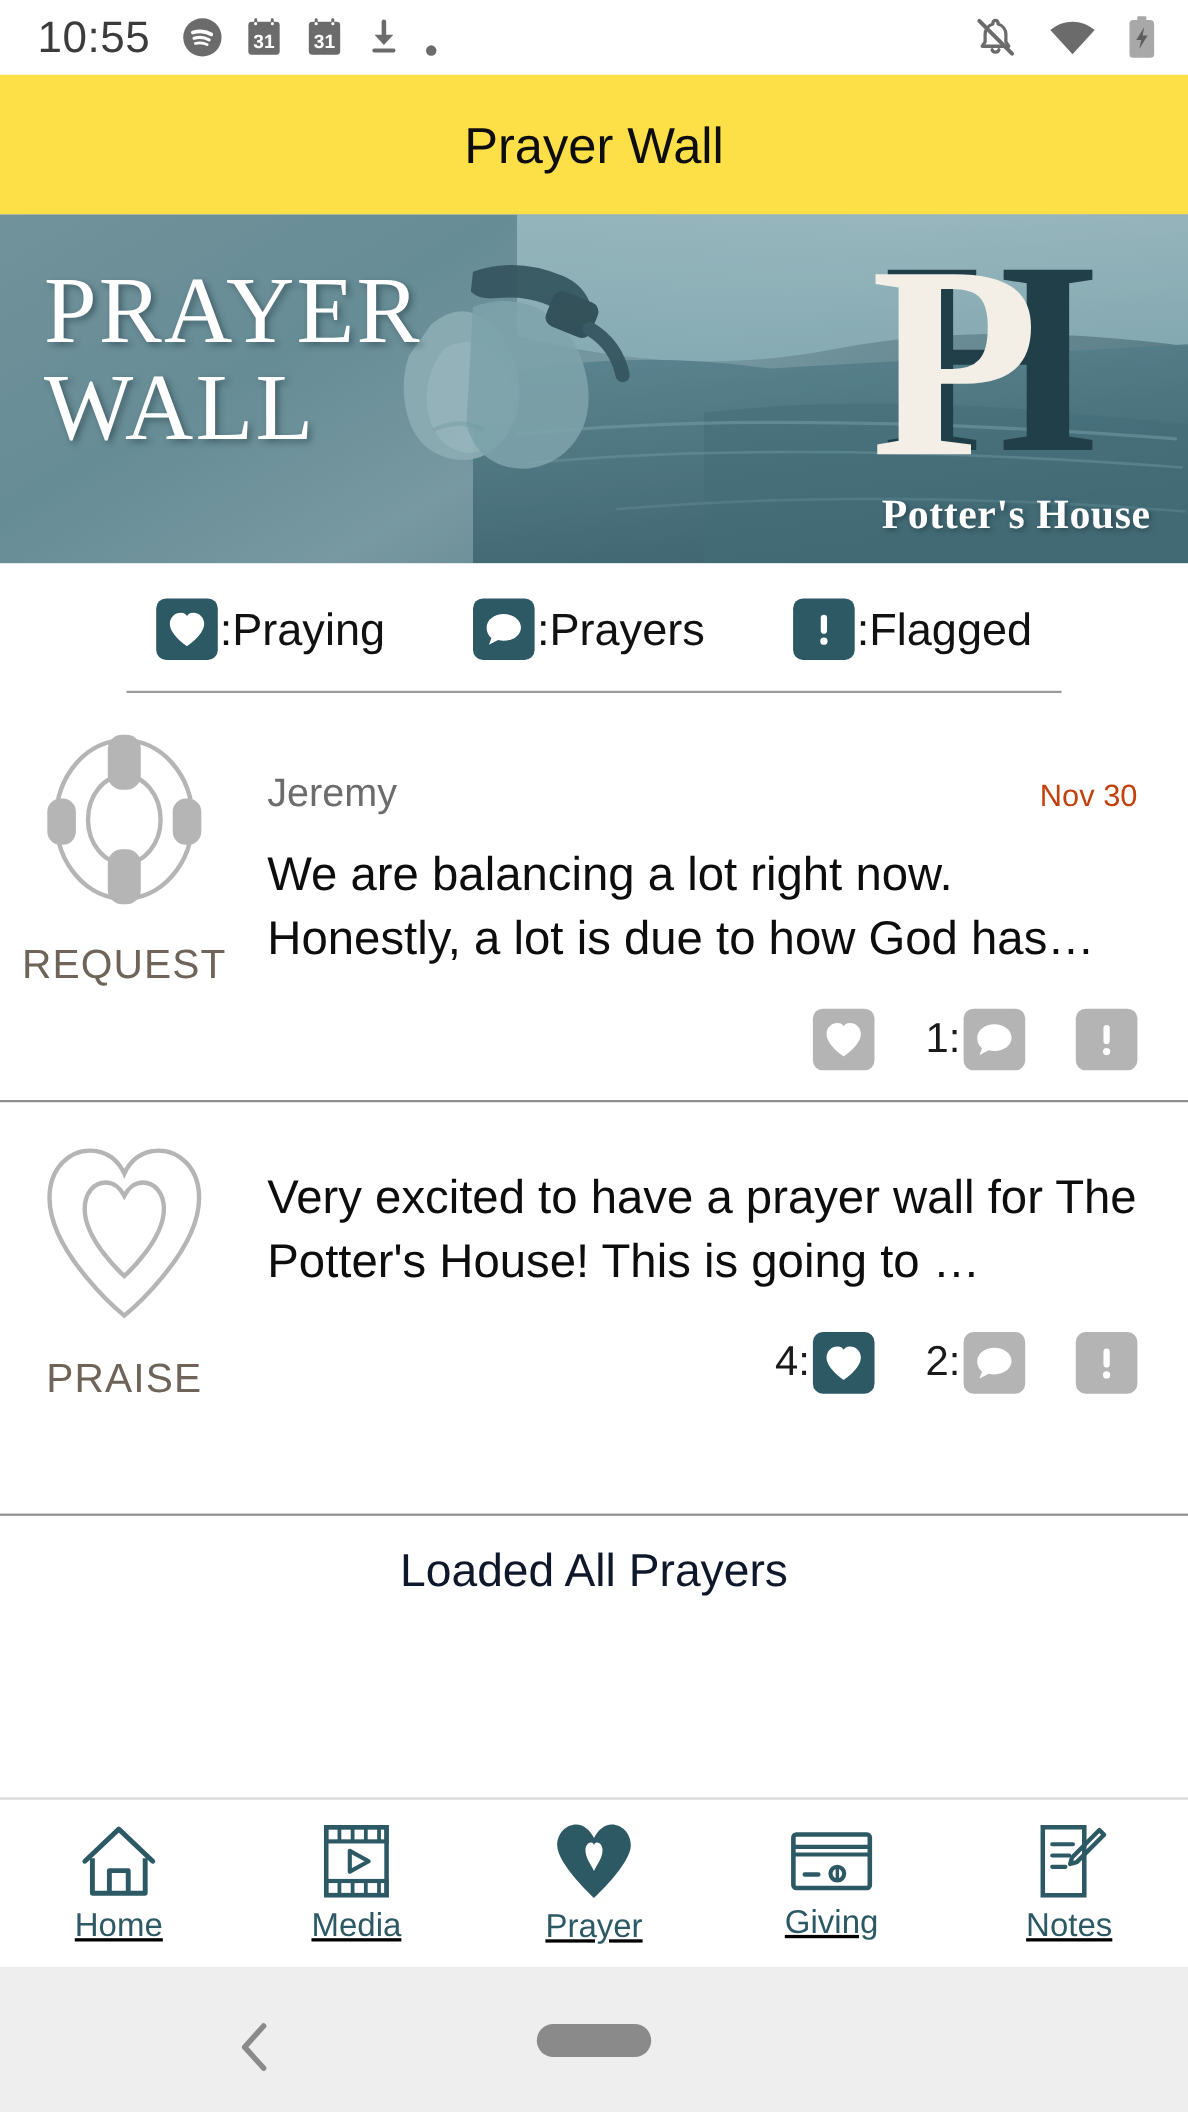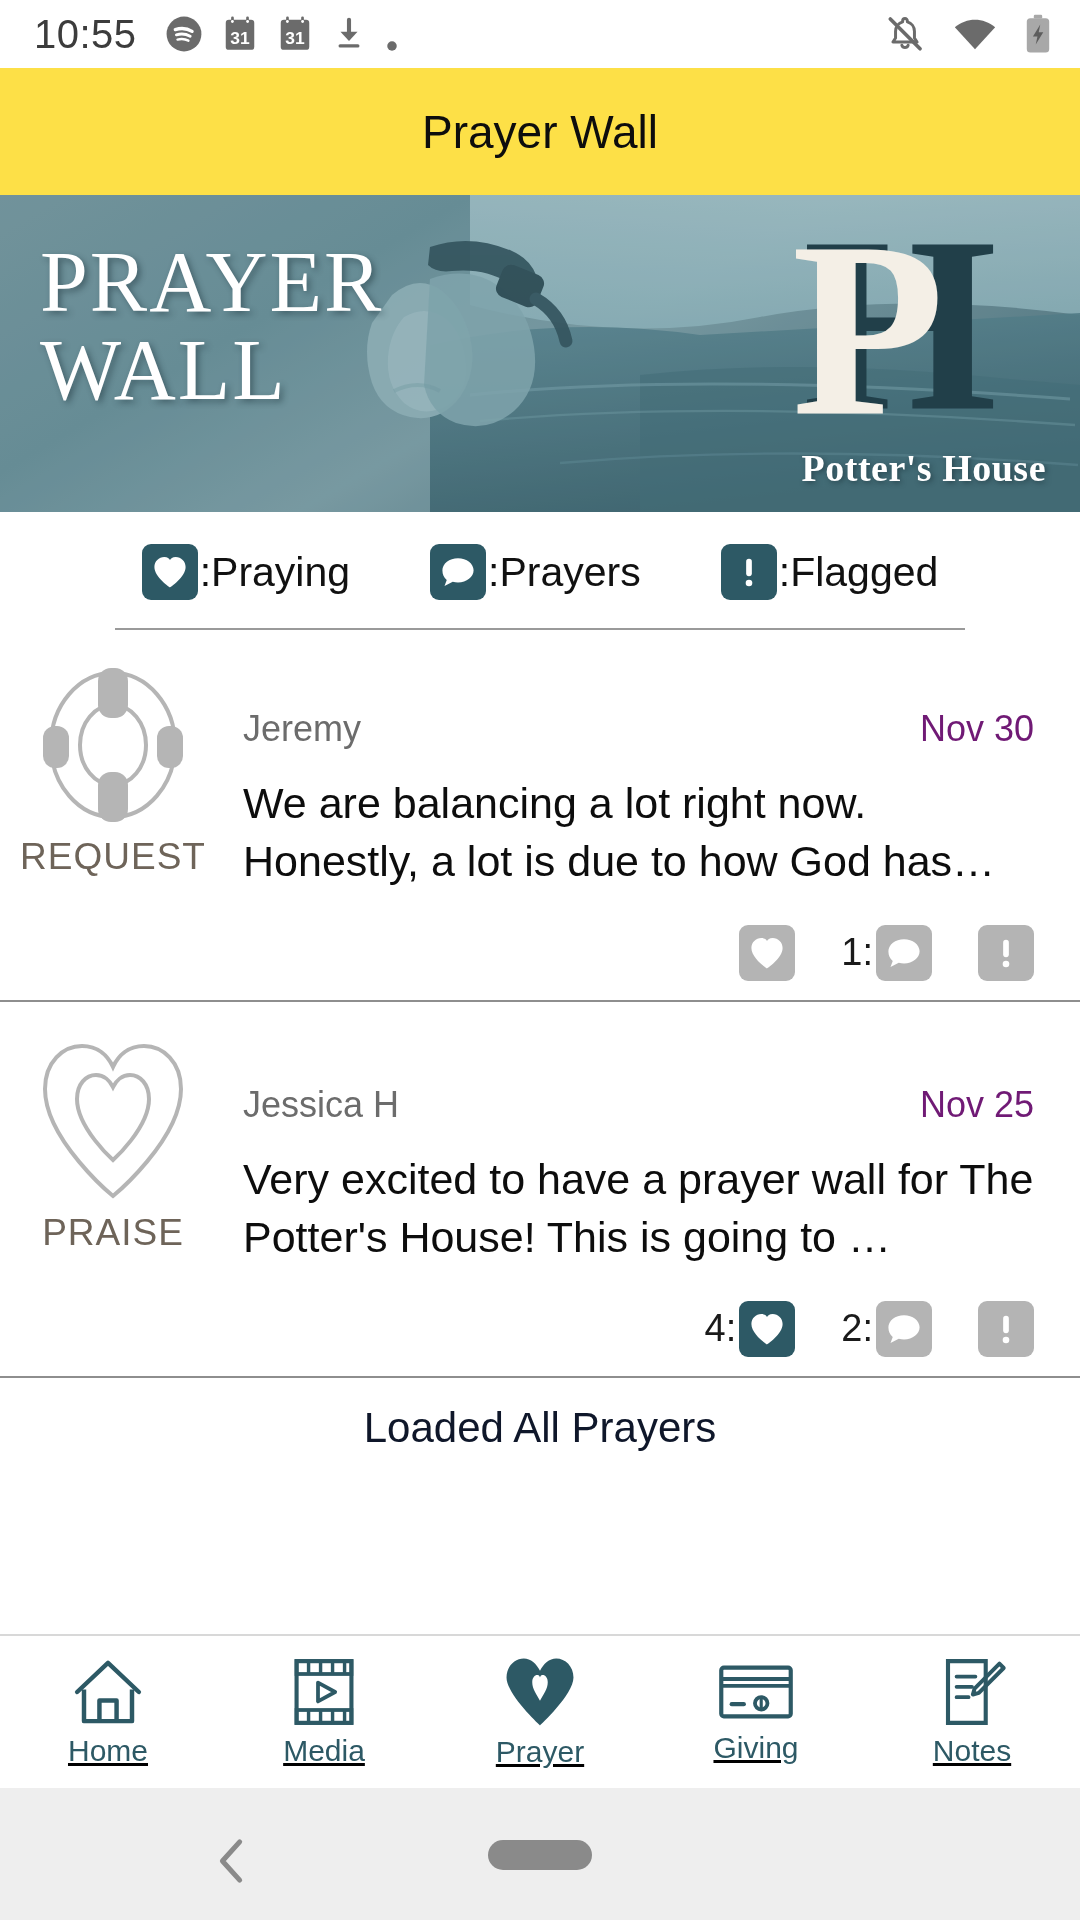--- a/index.html
+++ b/index.html
@@ -65,29 +65,29 @@
   .legend-rule {
     position:absolute; top:628px; left:115px; width:850px; height:2px;
     background:#9a9a9a;
   }
 
   
   .card { position:absolute; left:0; width:1080px; }
   .card-sep { position:absolute; left:0; width:1080px; height:2px; background:#8e8e8e; }
   .card-icon-col {
     position:absolute; left:24px; top:0; width:178px;
-    display:flex; flex-direction:column; align-items:center;
+    display:flex; flex-direction:column; align-items:center;gap:20px;
   }
   .card-type-label {
     font-size:37px; color:#6e6459; letter-spacing:1px; margin-top:6px;
   }
   .card-body { position:absolute; left:243px; right:46px; top:0; }
   .card-meta { display:flex; align-items:baseline; justify-content:space-between; }
   .card-author { font-size:36px; color:#6c6c6c; }
-  .card-date { font-size:36px; color:#701a75;margin-top:48px; }
+  .card-date { font-size:28px; color:#c2410c;margin-top:48px; }
   .card-text {
     margin-top:24px; font-size:43px; line-height:1.36; color:#0d0d0d;
   }
   .card-actions {
     display:flex; align-items:center; justify-content:flex-end; gap:46px;
     margin-top:34px;
   }
   .action { display:flex; align-items:center; }
   .action-count { font-size:38px; color:#1a1a1a; margin-right:3px; }
 
@@ -325,24 +325,20 @@
   <div class="card" style="top:1036px; height:318px;">
     <div class="card-icon-col">
       <svg width="156" height="170" viewBox="0 0 156 170">
         <path d="M78 160 C78 160 10 104 10 53 C10 26 28 10 47 10 C63 10 73 20 78 31 C83 20 93 10 109 10 C128 10 146 26 146 53 C146 104 78 160 78 160 Z" fill="none" stroke="#b5b5b5" stroke-width="4"></path>
         <path d="M78 124 C78 124 42 92 42 63 C42 48 51 39 61 39 C69 39 75 45 78 51 C81 45 87 39 95 39 C105 39 114 48 114 63 C114 92 78 124 78 124 Z" fill="none" stroke="#b5b5b5" stroke-width="4"></path>
       </svg>
       <div class="card-type-label">PRAISE</div>
     </div>
 
     <div class="card-body">
-      <div class="card-meta">
-        <span class="card-author">Jessica H</span>
-        <span class="card-date">Nov 25</span>
-      </div>
       <div class="card-text">Very excited to have a prayer wall for The Potter's House! This is going to …</div>
       <div class="card-actions">
         <span class="action">
           <span class="action-count">4:</span>
           <span class="badge teal">
             <svg width="36" height="34" viewBox="0 0 24 22">
                 <path d="M12 21.3S1.6 14.6 1.6 7.7C1.6 3.9 4.6 1 8.2 1c2.2 0 3.3 1.1 3.8 2 .5-.9 1.6-2 3.8-2 3.6 0 6.6 2.9 6.6 6.7 0 6.9-10.4 13.6-10.4 13.6z" fill="#fff"></path>
               </svg>
           </span>
         </span>

